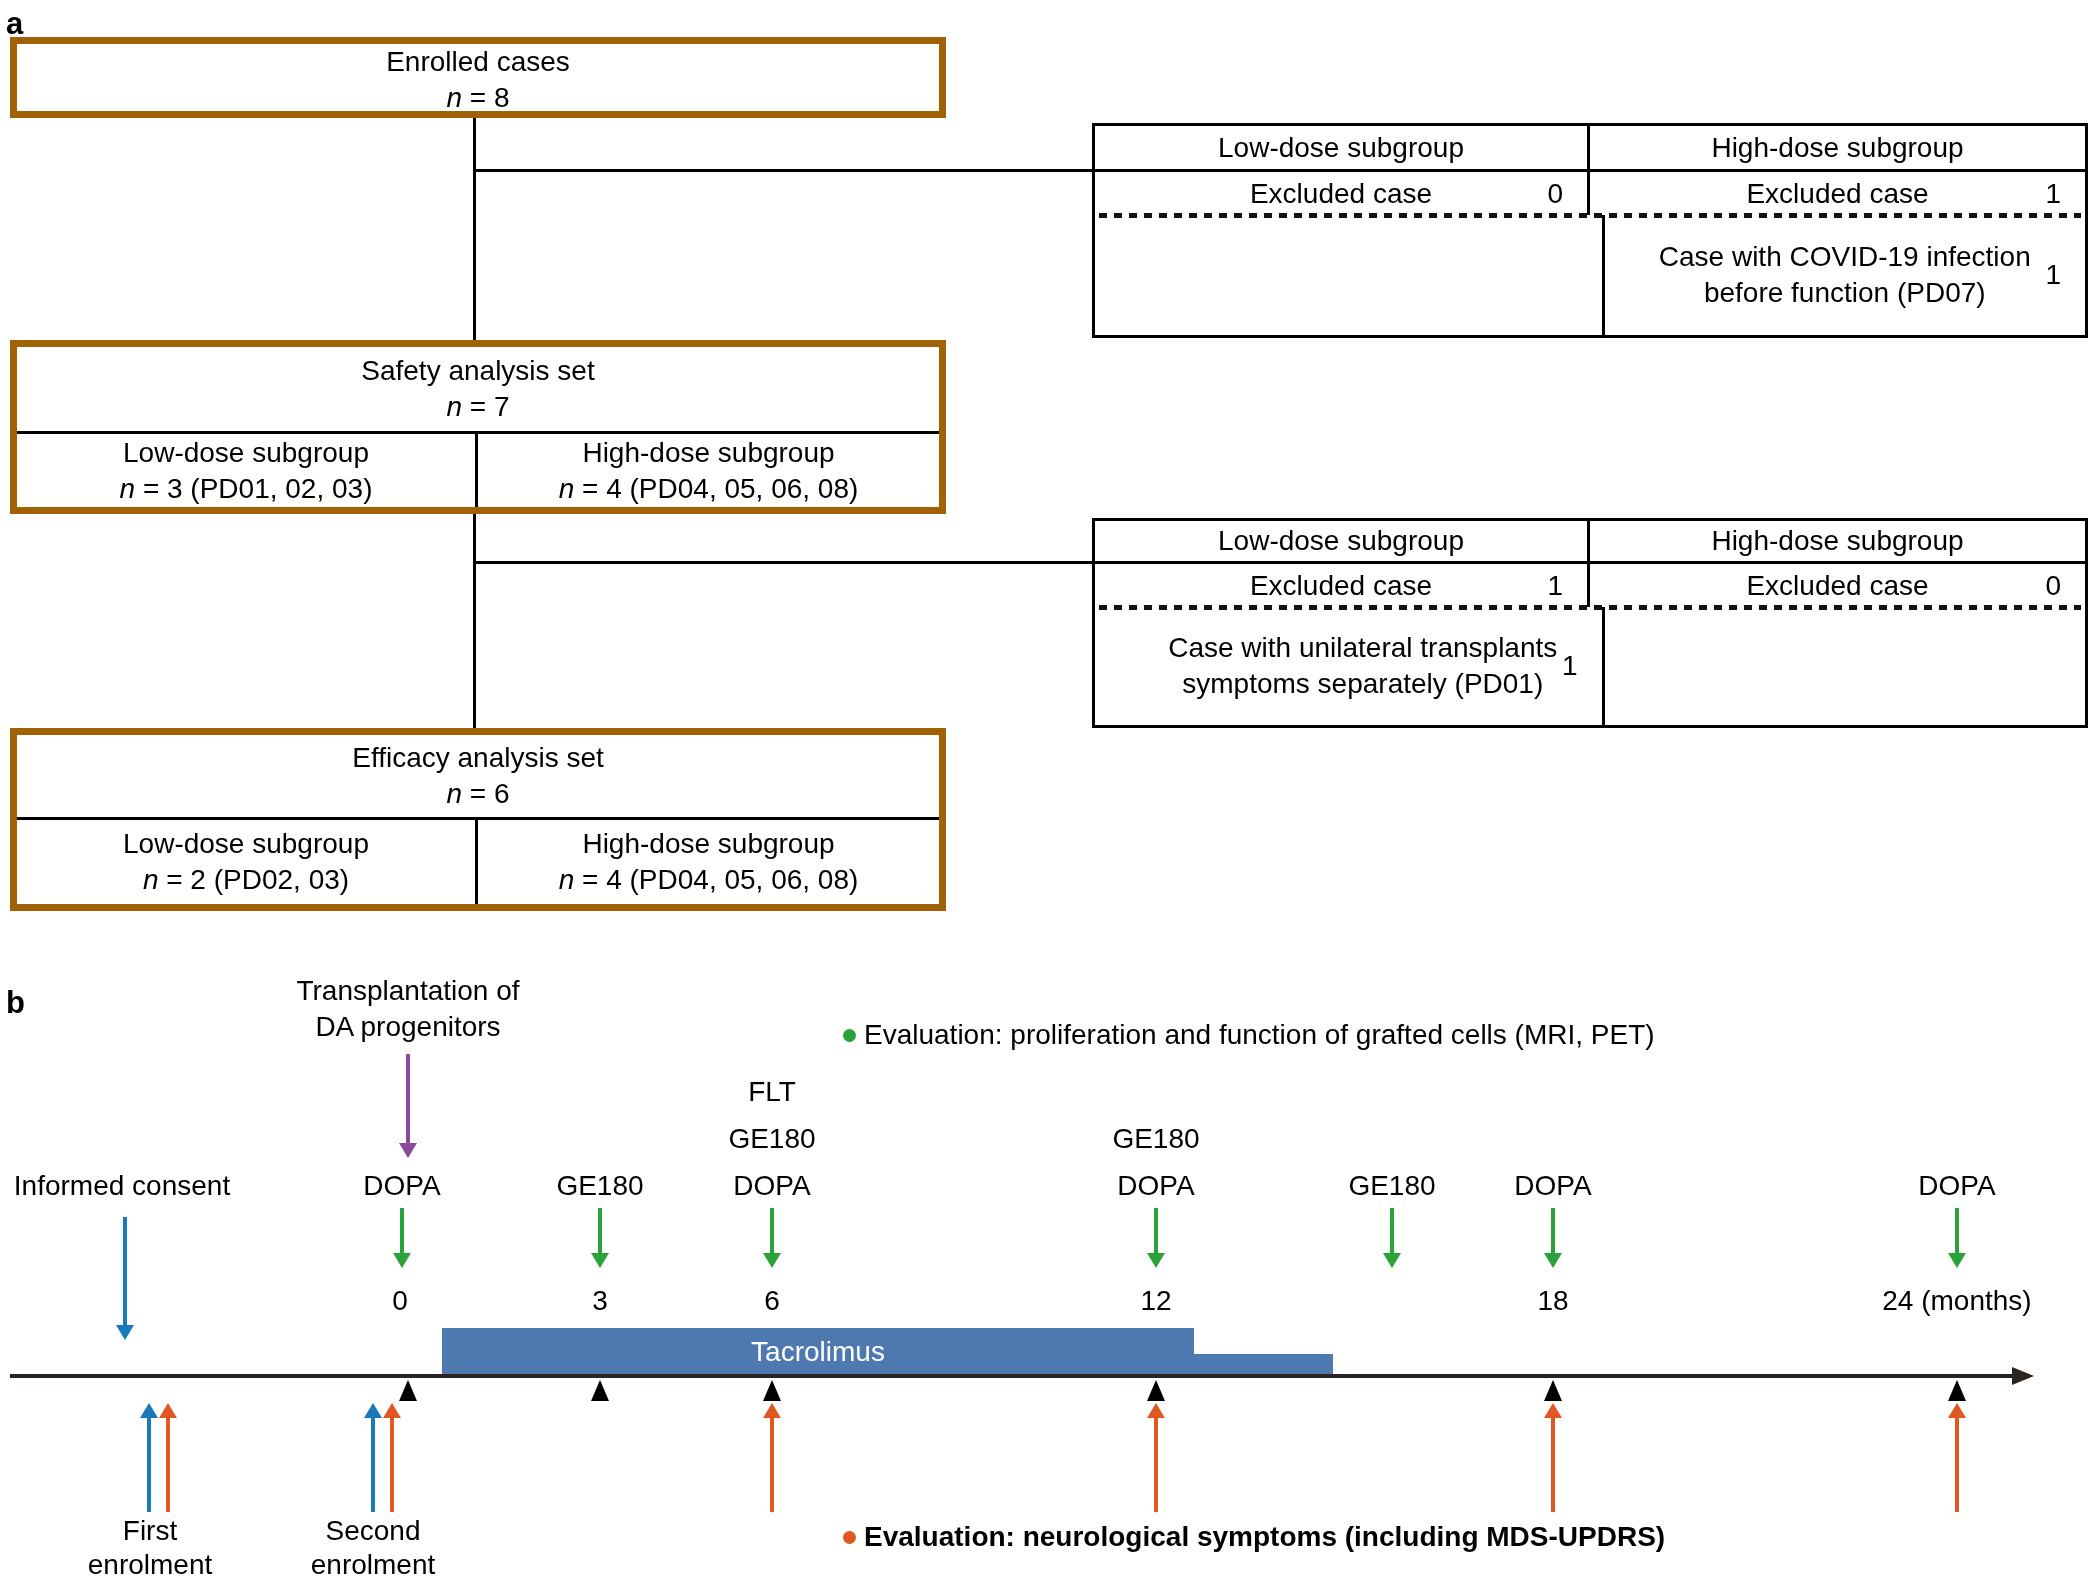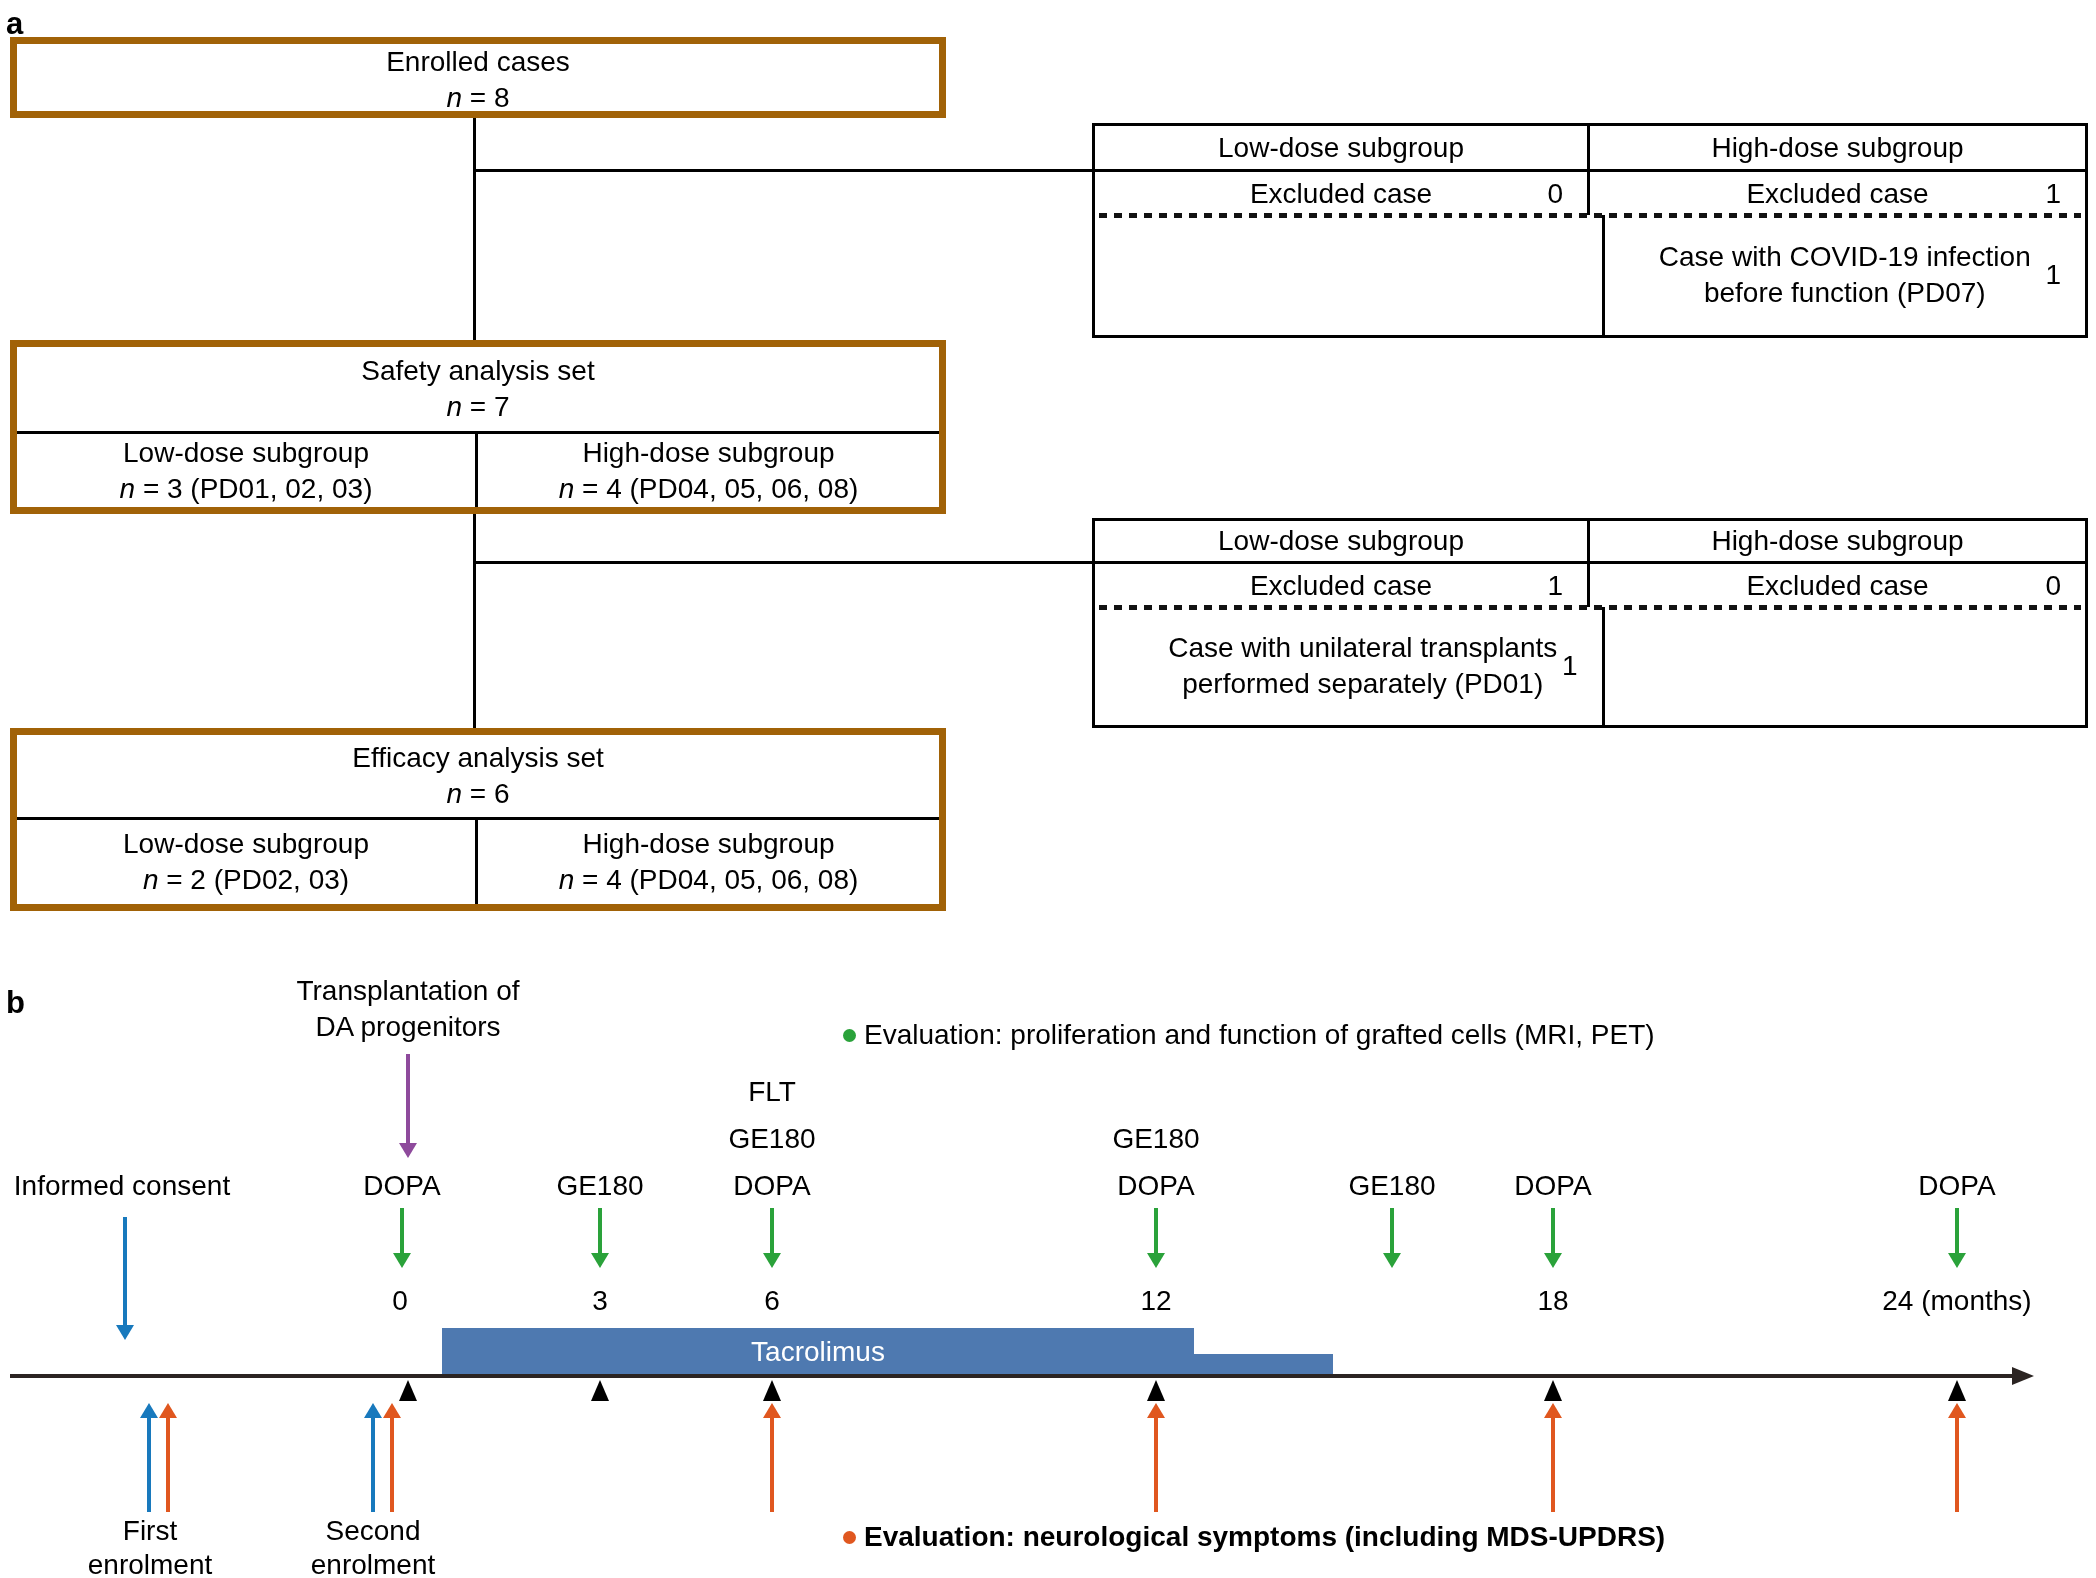--- a/index.html
+++ b/index.html
@@ -129,21 +129,21 @@
       </div>
       <div class="tcell">
         <span>Excluded case</span>
         <span class="count">0</span>
       </div>
     </div>
     <div class="dotline" style="top:84px;"></div>
     <div class="trow grow">
       <div class="tcell divl">
         <span>Case with unilateral transplants</span>
-        <span>performed separately (PD01)</span>
+        <span>symptoms separately (PD01)</span>
         <span class="count">1</span>
       </div>
       <div class="tcell"></div>
     </div>
   </div>
 
   <div class="fbox" style="left:10px;top:728px;width:936px;height:183px;">
     <div class="head bordered" style="height:82px;">
       <span>Efficacy analysis set</span>
       <span class="nl"><i>n</i><span> = 6</span></span>

